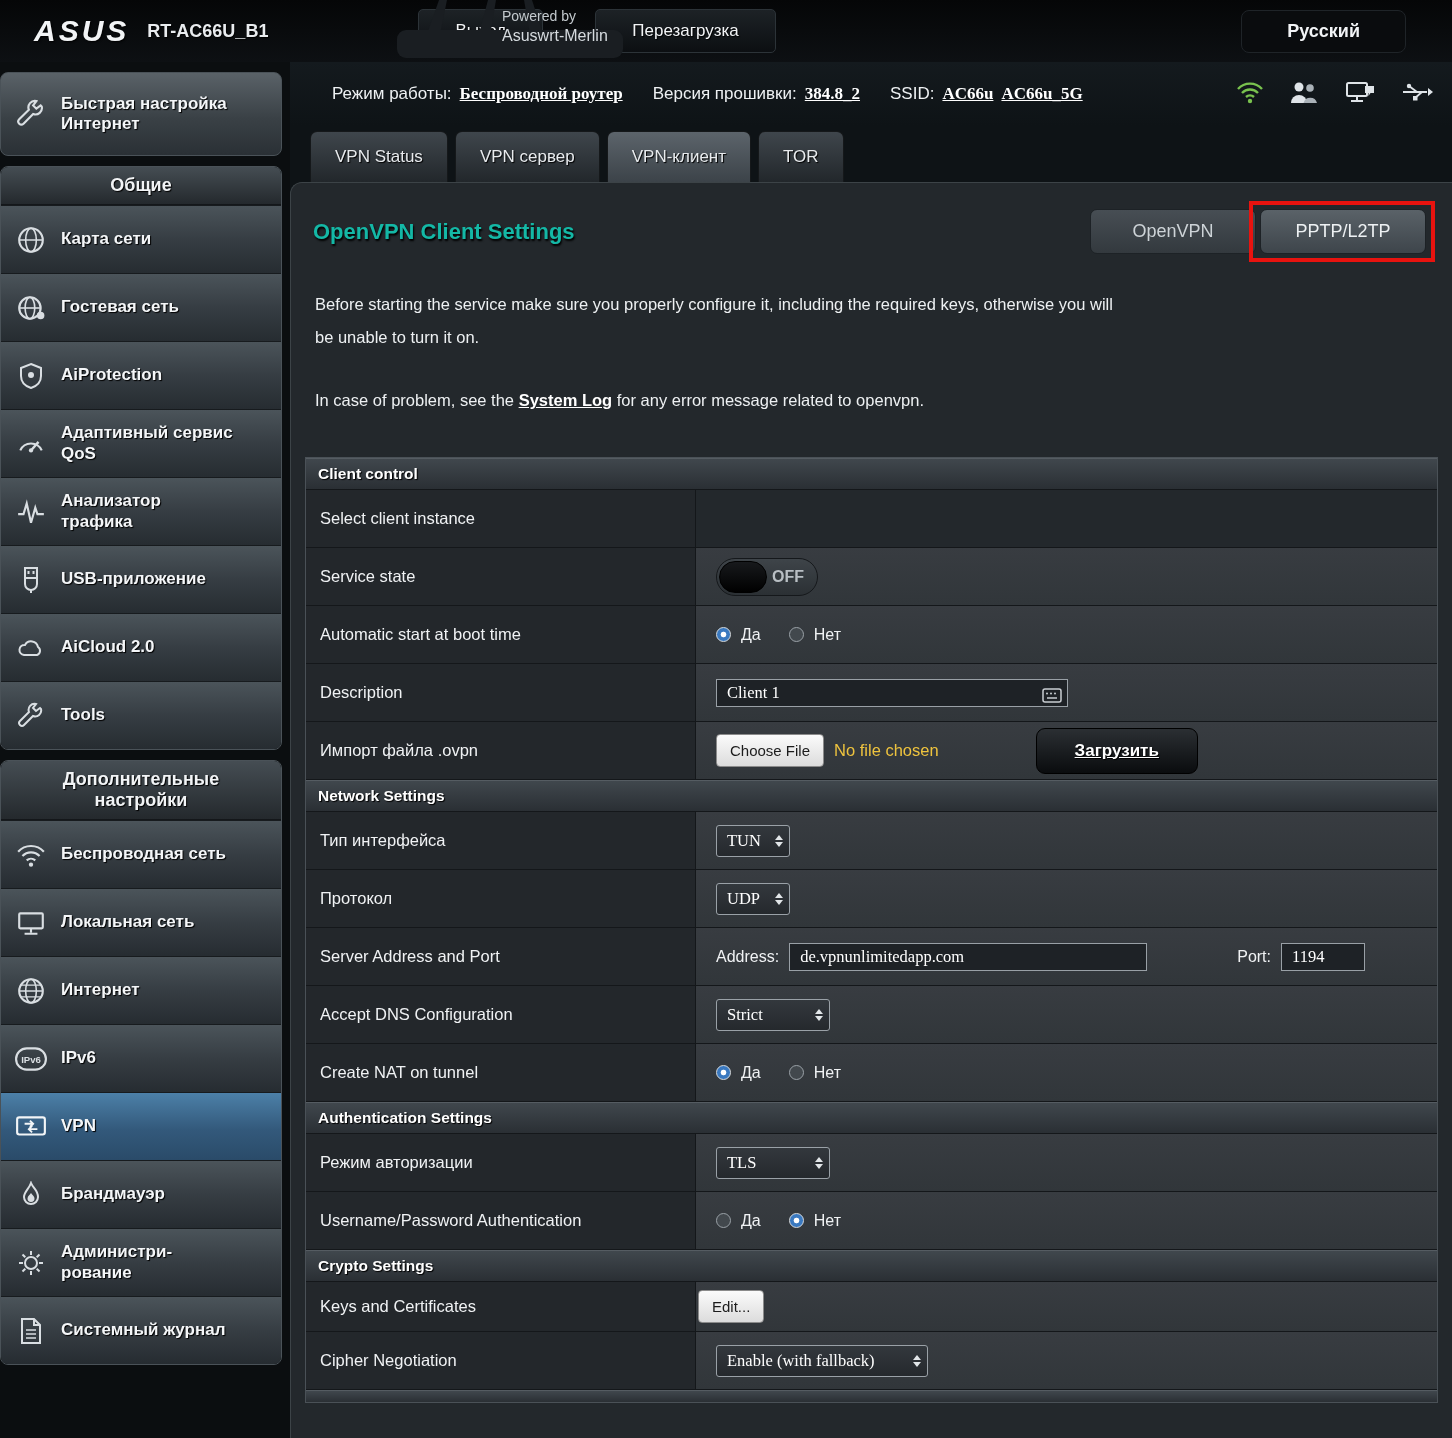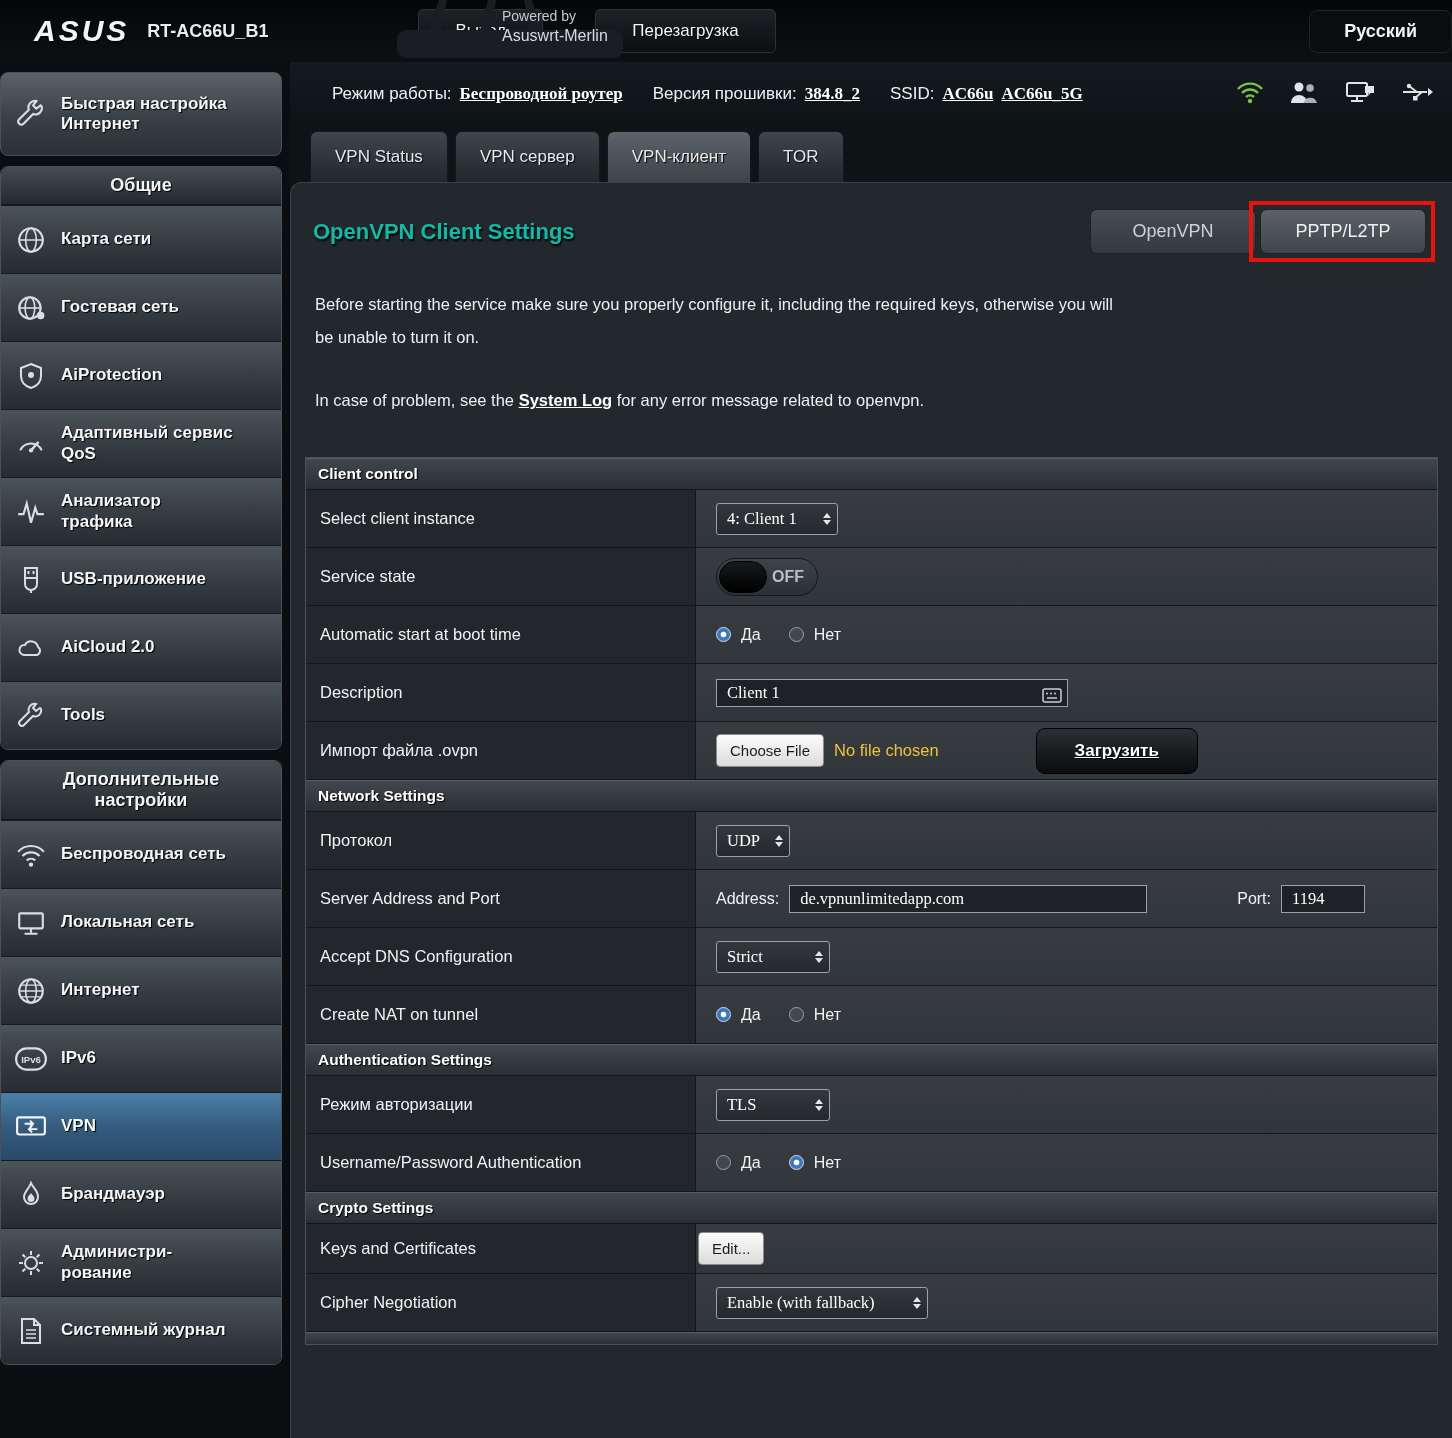--- a/index.html
+++ b/index.html
@@ -27,23 +27,23 @@
   .powered .p2{ font-size:16px; color:#d6dbdf; }
   .top-btn{
     height:44px; padding:0 36px; margin-left:52px;
     background:linear-gradient(#1d2226,#0c0f12);
     border:1px solid #2c3338; border-radius:5px;
     color:#f2f4f6; font-size:17px; display:flex; align-items:center;
     text-shadow:1px 1px 1px #000; cursor:pointer;
   }
   .btn-logout{ margin-left:150px; }
   .lang{
-    margin-left:auto; 
+    margin-left:auto; margin-right:46px;
     background:#0a0c0e; border:1px solid #1f2428; border-radius:8px;
-    padding:10px 34px; font-size:18px; font-weight:bold; color:#f2f4f6;
+    padding:10px 45px; font-size:18px; font-weight:bold; color:#f2f4f6;
   }
   
   .main{ display:flex; height:1376px; }
   .sidebar{ width:290px; background:#0b0e10; flex:none; }
   .content{ flex:1; min-width:0; background:#0e1316; display:flex; flex-direction:column;}
   
   .quick, .group{ margin:10px 8px 6px 0; border:1px solid #4a5258; border-radius:8px; overflow:hidden; }
   .quick{
     height:84px; display:flex; align-items:center; gap:12px; padding:0 12px;
     background:linear-gradient(#5a6268,#3a4146 55%,#2a3035);
@@ -457,29 +457,20 @@
       <div class="intro">
         <div class="p1">Before starting the service make sure you properly configure it, including the required keys, otherwise you will be unable to turn it on.</div>
         <div class="p2"><span>In case of problem, see the </span><span class="syslog">System Log</span><span> for any error message related to openvpn.</span></div>
       </div>
 
       <div class="tbl">
 
         <div class="sect-h">Client control</div>
         <div class="row">
           <div class="lbl">Select client instance</div>
-          <div class="val">
-            <span class="sel" style="width:122px">
-              <span>4: Client 1</span>
-              <span class="spin">
-                  <i class="up"></i>
-                  <i class="dn"></i>
-                </span>
-            </span>
-          </div>
         </div>
         <div class="row">
           <div class="lbl">Service state</div>
           <div class="val">
             <span class="toggle">
               <span class="knob"></span>
               <span class="state">OFF</span>
             </span>
           </div>
         </div>
@@ -513,20 +504,32 @@
           <div class="lbl">Импорт файла .ovpn</div>
           <div class="val">
             <button class="lite-btn">Choose File</button>
             <span class="nofile">No file chosen</span>
             <button class="upload-btn">Загрузить</button>
           </div>
         </div>
 
         <div class="sect-h">Network Settings</div>
         <div class="row">
+          <div class="lbl">Тип интерфейса</div>
+          <div class="val">
+            <span class="sel" style="width:74px">
+              <span>TUN</span>
+              <span class="spin">
+                  <i class="up"></i>
+                  <i class="dn"></i>
+                </span>
+            </span>
+          </div>
+        </div>
+        <div class="row">
           <div class="lbl">Протокол</div>
           <div class="val">
             <span class="sel" style="width:74px">
               <span>UDP</span>
               <span class="spin">
                   <i class="up"></i>
                   <i class="dn"></i>
                 </span>
             </span>
           </div>

